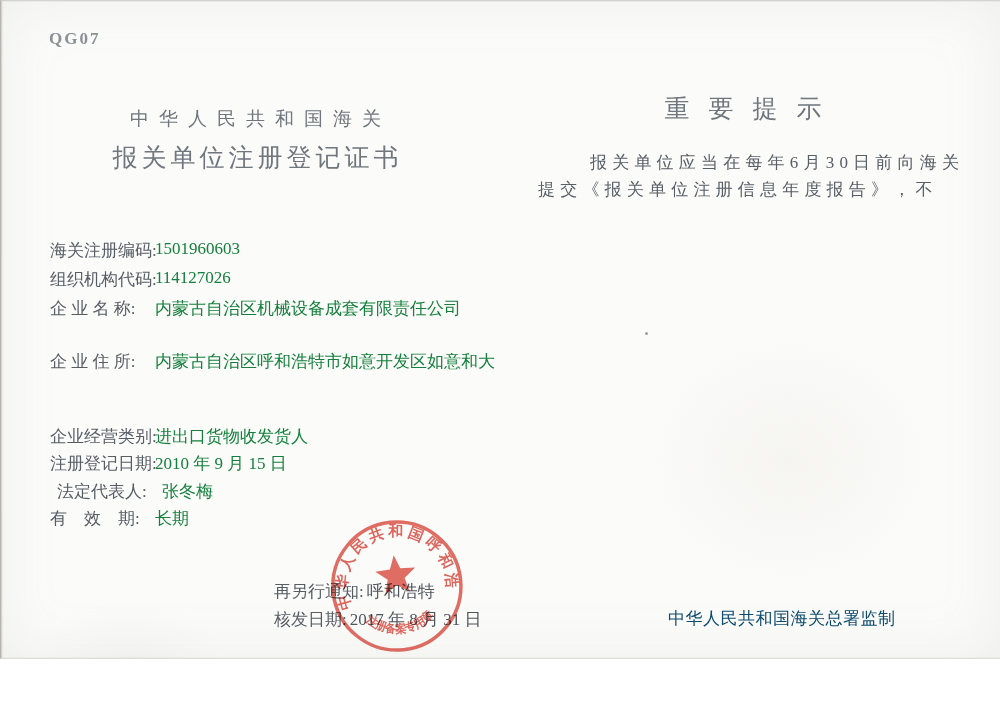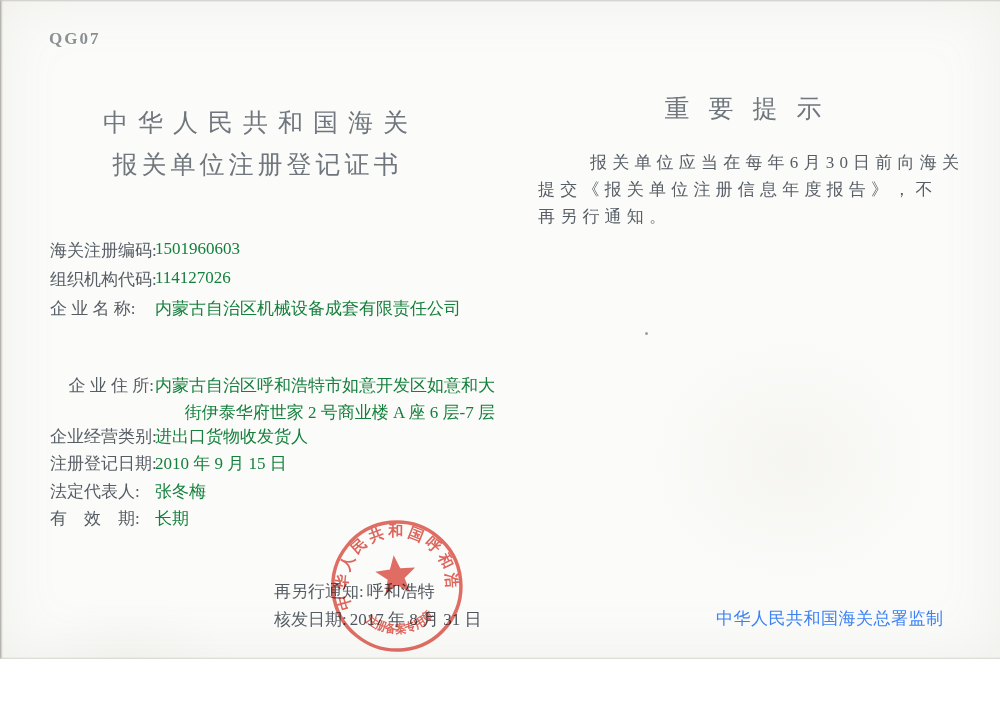--- a/index.html
+++ b/index.html
@@ -28,48 +28,48 @@
   .speck{position:absolute;background:#6d6d6b;border-radius:50%;}
   .speck1{left:645px;top:332px;width:3px;height:3px;opacity:.65;}
   .speck2{left:967px;top:660px;width:2px;height:2px;opacity:.5;}
 
   .form-code{
     position:absolute;left:49px;top:29px;
     font-size:17px;font-weight:bold;letter-spacing:2px;color:#8a9095;
   }
   
   .title-block{position:absolute;left:63px;top:106px;width:385px;text-align:center;color:#6f767d;}
-  .title-line1{font-size:25px;letter-spacing:10px;text-indent:10px;white-space:nowrap;}
+  .title-line1{font-size:19px;letter-spacing:10px;text-indent:10px;white-space:nowrap;}
   .title-line2{font-size:25px;letter-spacing:4px;text-indent:4px;margin-top:9px;white-space:nowrap;}
 
   
   .notice-title{position:absolute;left:538px;top:92px;width:410px;text-align:center;
     font-size:25px;letter-spacing:19px;text-indent:19px;color:#6f767d;white-space:nowrap;}
   .notice-body{position:absolute;left:538px;top:149px;width:420px;
     font-size:17px;line-height:27px;letter-spacing:5.2px;color:#575e66;}
   .notice-line1{text-indent:52px;white-space:nowrap;}
   .notice-line2{white-space:nowrap;}
   .notice-line3{white-space:nowrap;}
 
   
   .row{position:absolute;left:50px;font-size:17px;white-space:nowrap;}
   .row .lbl{display:inline-block;width:104px;color:#565d65;}
   .row .val{position:absolute;left:105px;color:#15803d;white-space:nowrap;}
   .row .val .l2{display:block;margin-top:4px;}
   .r1{top:239px;} .r2{top:268px;} .r3{top:297px;}
-  .r4{top:374px;text-align:right;} .r5{top:425px;} .r6{top:452px;}
-  .r7{top:480px;} .r8{top:507px;}
+  .r4{top:350px;} .r5{top:425px;} .r6{top:452px;}
+  .r7{top:480px;margin-left:7px;} .r8{top:507px;}
 
   
   .reg{position:absolute;left:274px;font-size:17px;white-space:nowrap;color:#565d65;}
   .reg .val{color:#4f555d;margin-left:3px;}
   .reg1{top:580px;} .reg2{top:608px;}
 
   
-  .issuer{position:absolute;left:716px;top:607px;font-size:17px;letter-spacing:0.5px;color:#3b82f6;white-space:nowrap;}
+  .issuer{position:absolute;left:668px;top:607px;font-size:17px;letter-spacing:0.5px;color:#0c4a6e;white-space:nowrap;}
 
   
   .seal{position:absolute;left:316px;top:506px;width:162px;height:162px;
     transform:rotate(-6deg);opacity:.88;mix-blend-mode:multiply;}
   .seal svg{display:block;}
 </style>
 </head>
 <body>
 
 <div class="page">
@@ -87,38 +87,37 @@
 
   <div class="title-block">
     <div class="title-line1">中华人民共和国海关</div>
     <div class="title-line2">报关单位注册登记证书</div>
   </div>
 
   <div class="notice-title">重要提示</div>
   <div class="notice-body">
     <div class="notice-line1">报关单位应当在每年6月30日前向海关</div>
     <div class="notice-line2">提交《报关单位注册信息年度报告》，不</div>
-    <div class="notice-line3">再另行通知。</div>
   </div>
 
   <div class="row r1">
     <span class="lbl">海关注册编码:</span>
     <span class="val">1501960603</span>
   </div>
   <div class="row r2">
     <span class="lbl">组织机构代码:</span>
     <span class="val">114127026</span>
   </div>
   <div class="row r3">
     <span class="lbl">企 业 名 称:</span>
     <span class="val">内蒙古自治区机械设备成套有限责任公司</span>
   </div>
   <div class="row r4">
     <span class="lbl">企 业 住 所:</span>
-    <span class="val"><span>内蒙古自治区呼和浩特市如意开发区如意和大</span><span class="l2">街伊泰华府世家 2 号商业楼 A 座 6 层-7 层</span></span>
+    <span class="val"><span>内蒙古自治区呼和浩特市如意开发区如意和大</span></span>
   </div>
   <div class="row r5">
     <span class="lbl">企业经营类别:</span>
     <span class="val">进出口货物收发货人</span>
   </div>
   <div class="row r6">
     <span class="lbl">注册登记日期:</span>
     <span class="val">2010 年 9 月 15 日</span>
   </div>
   <div class="row r7">

